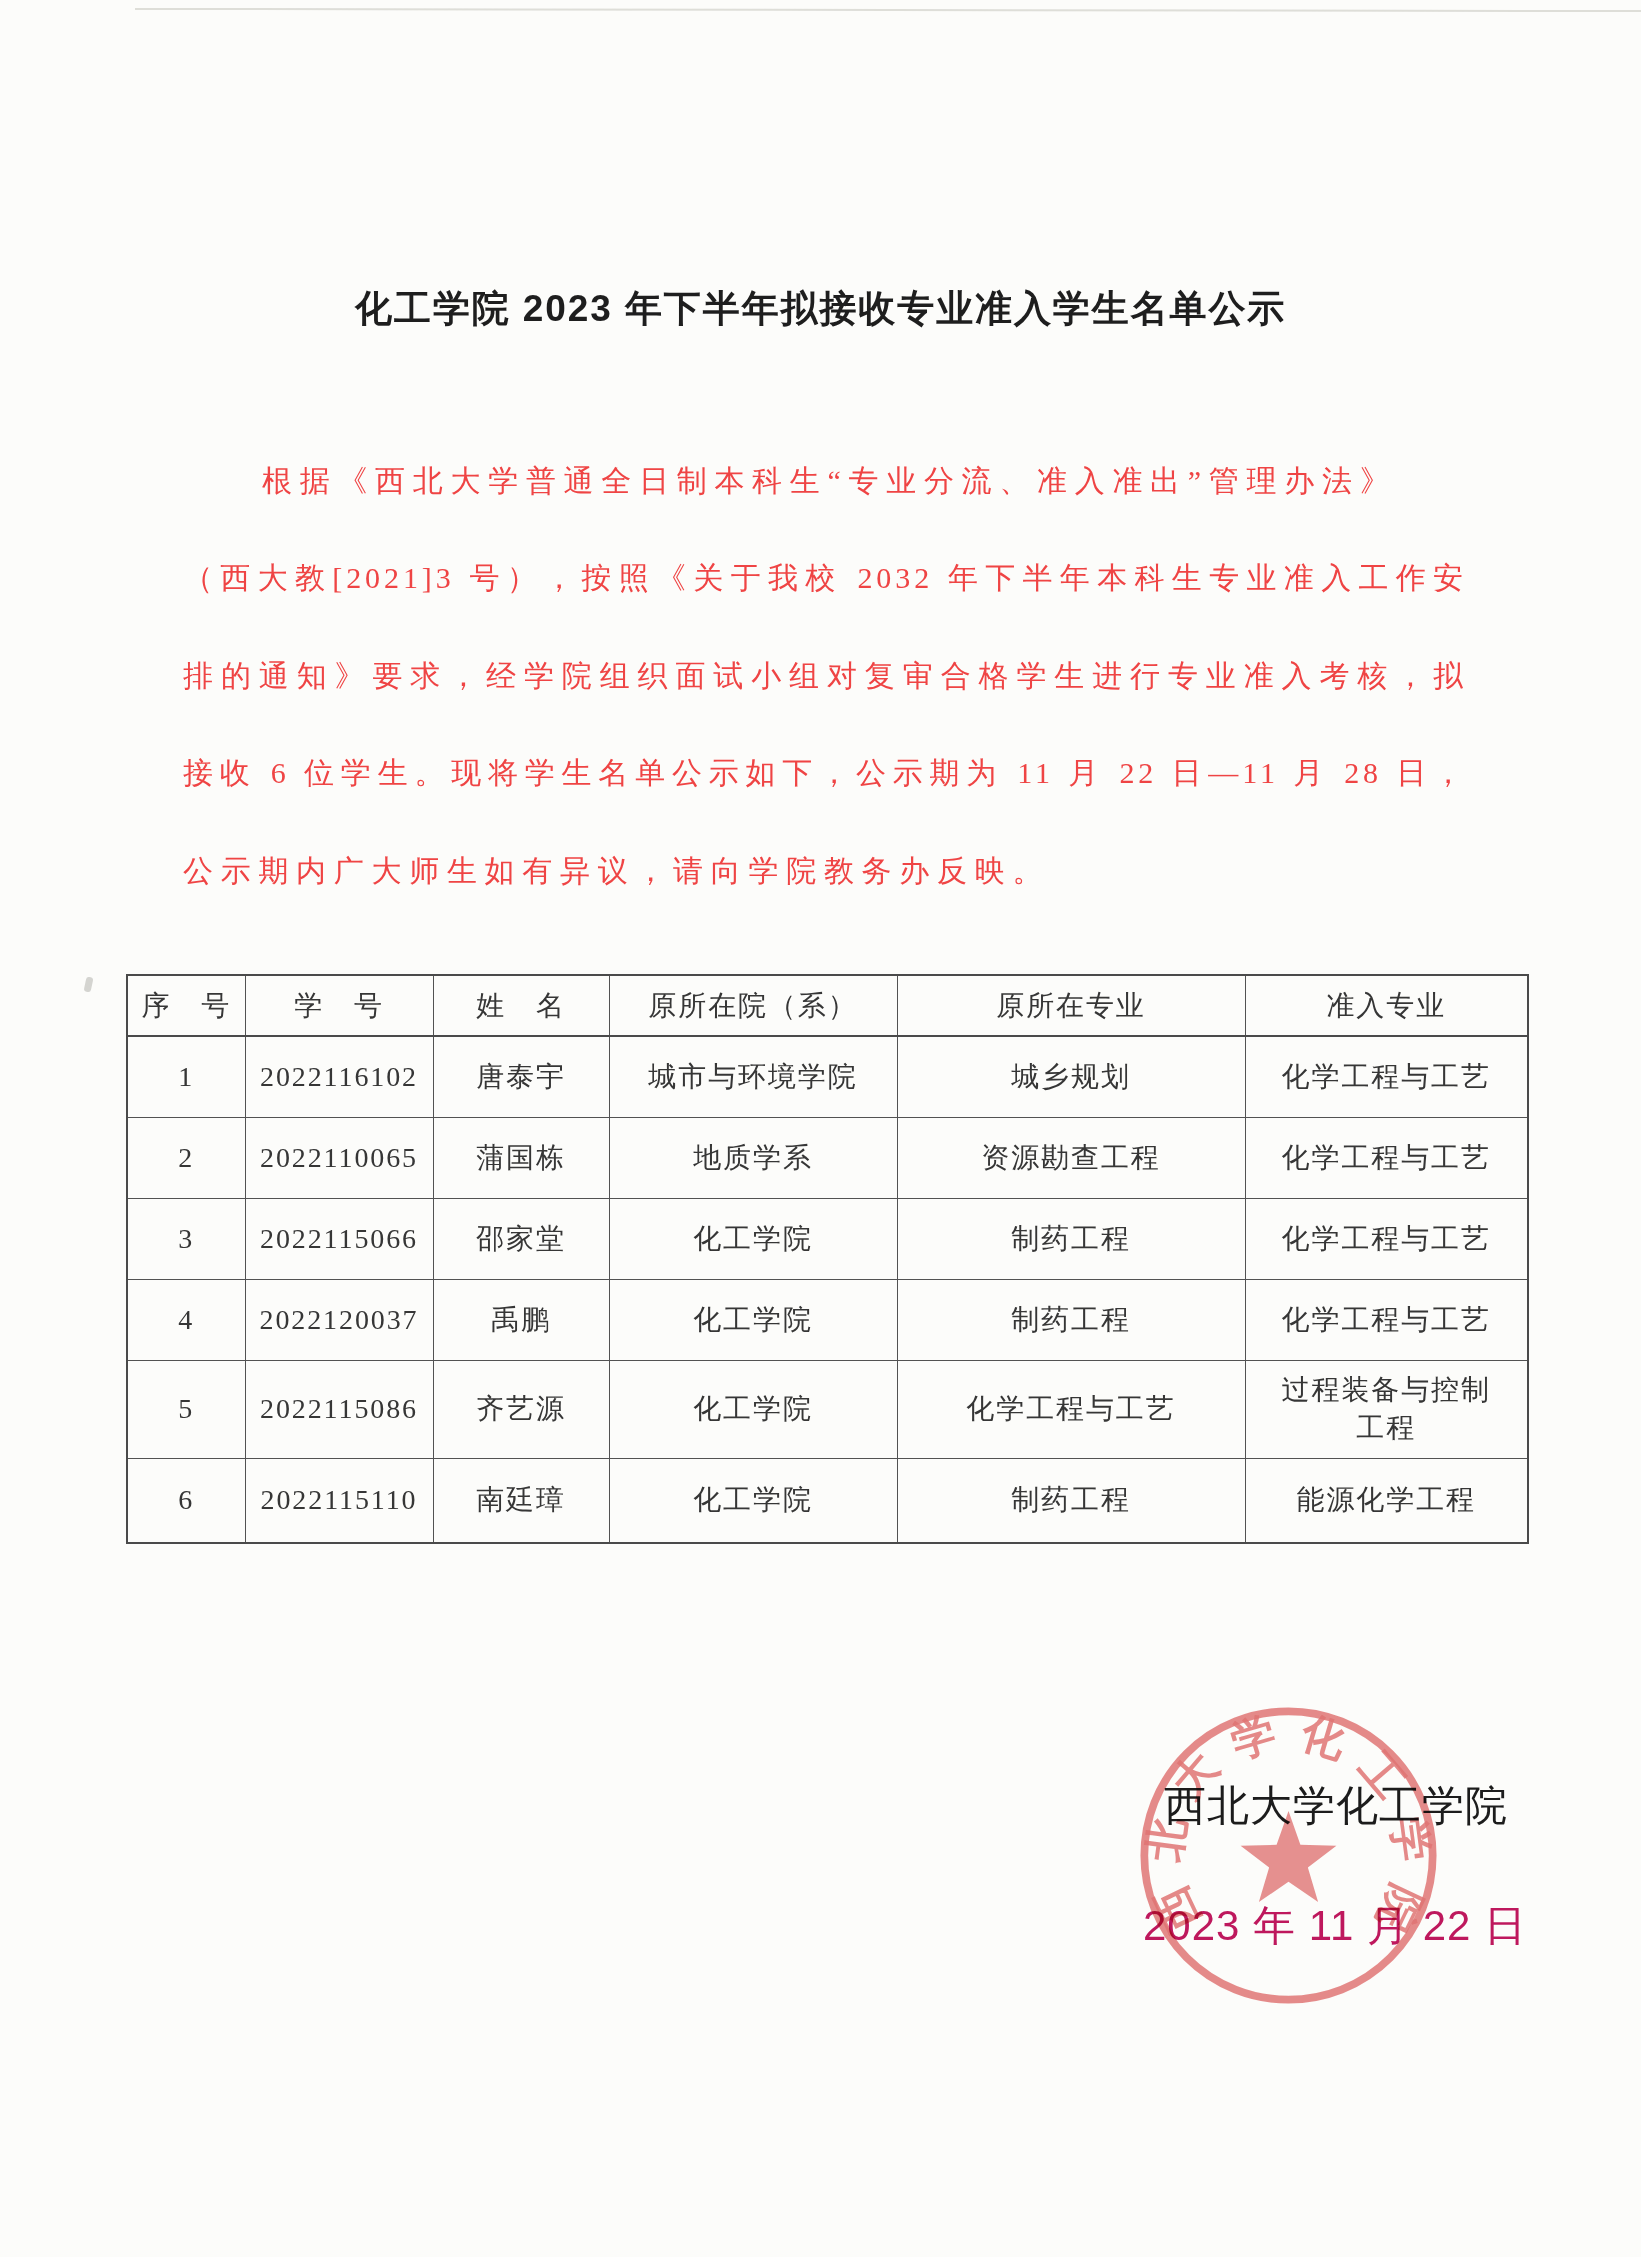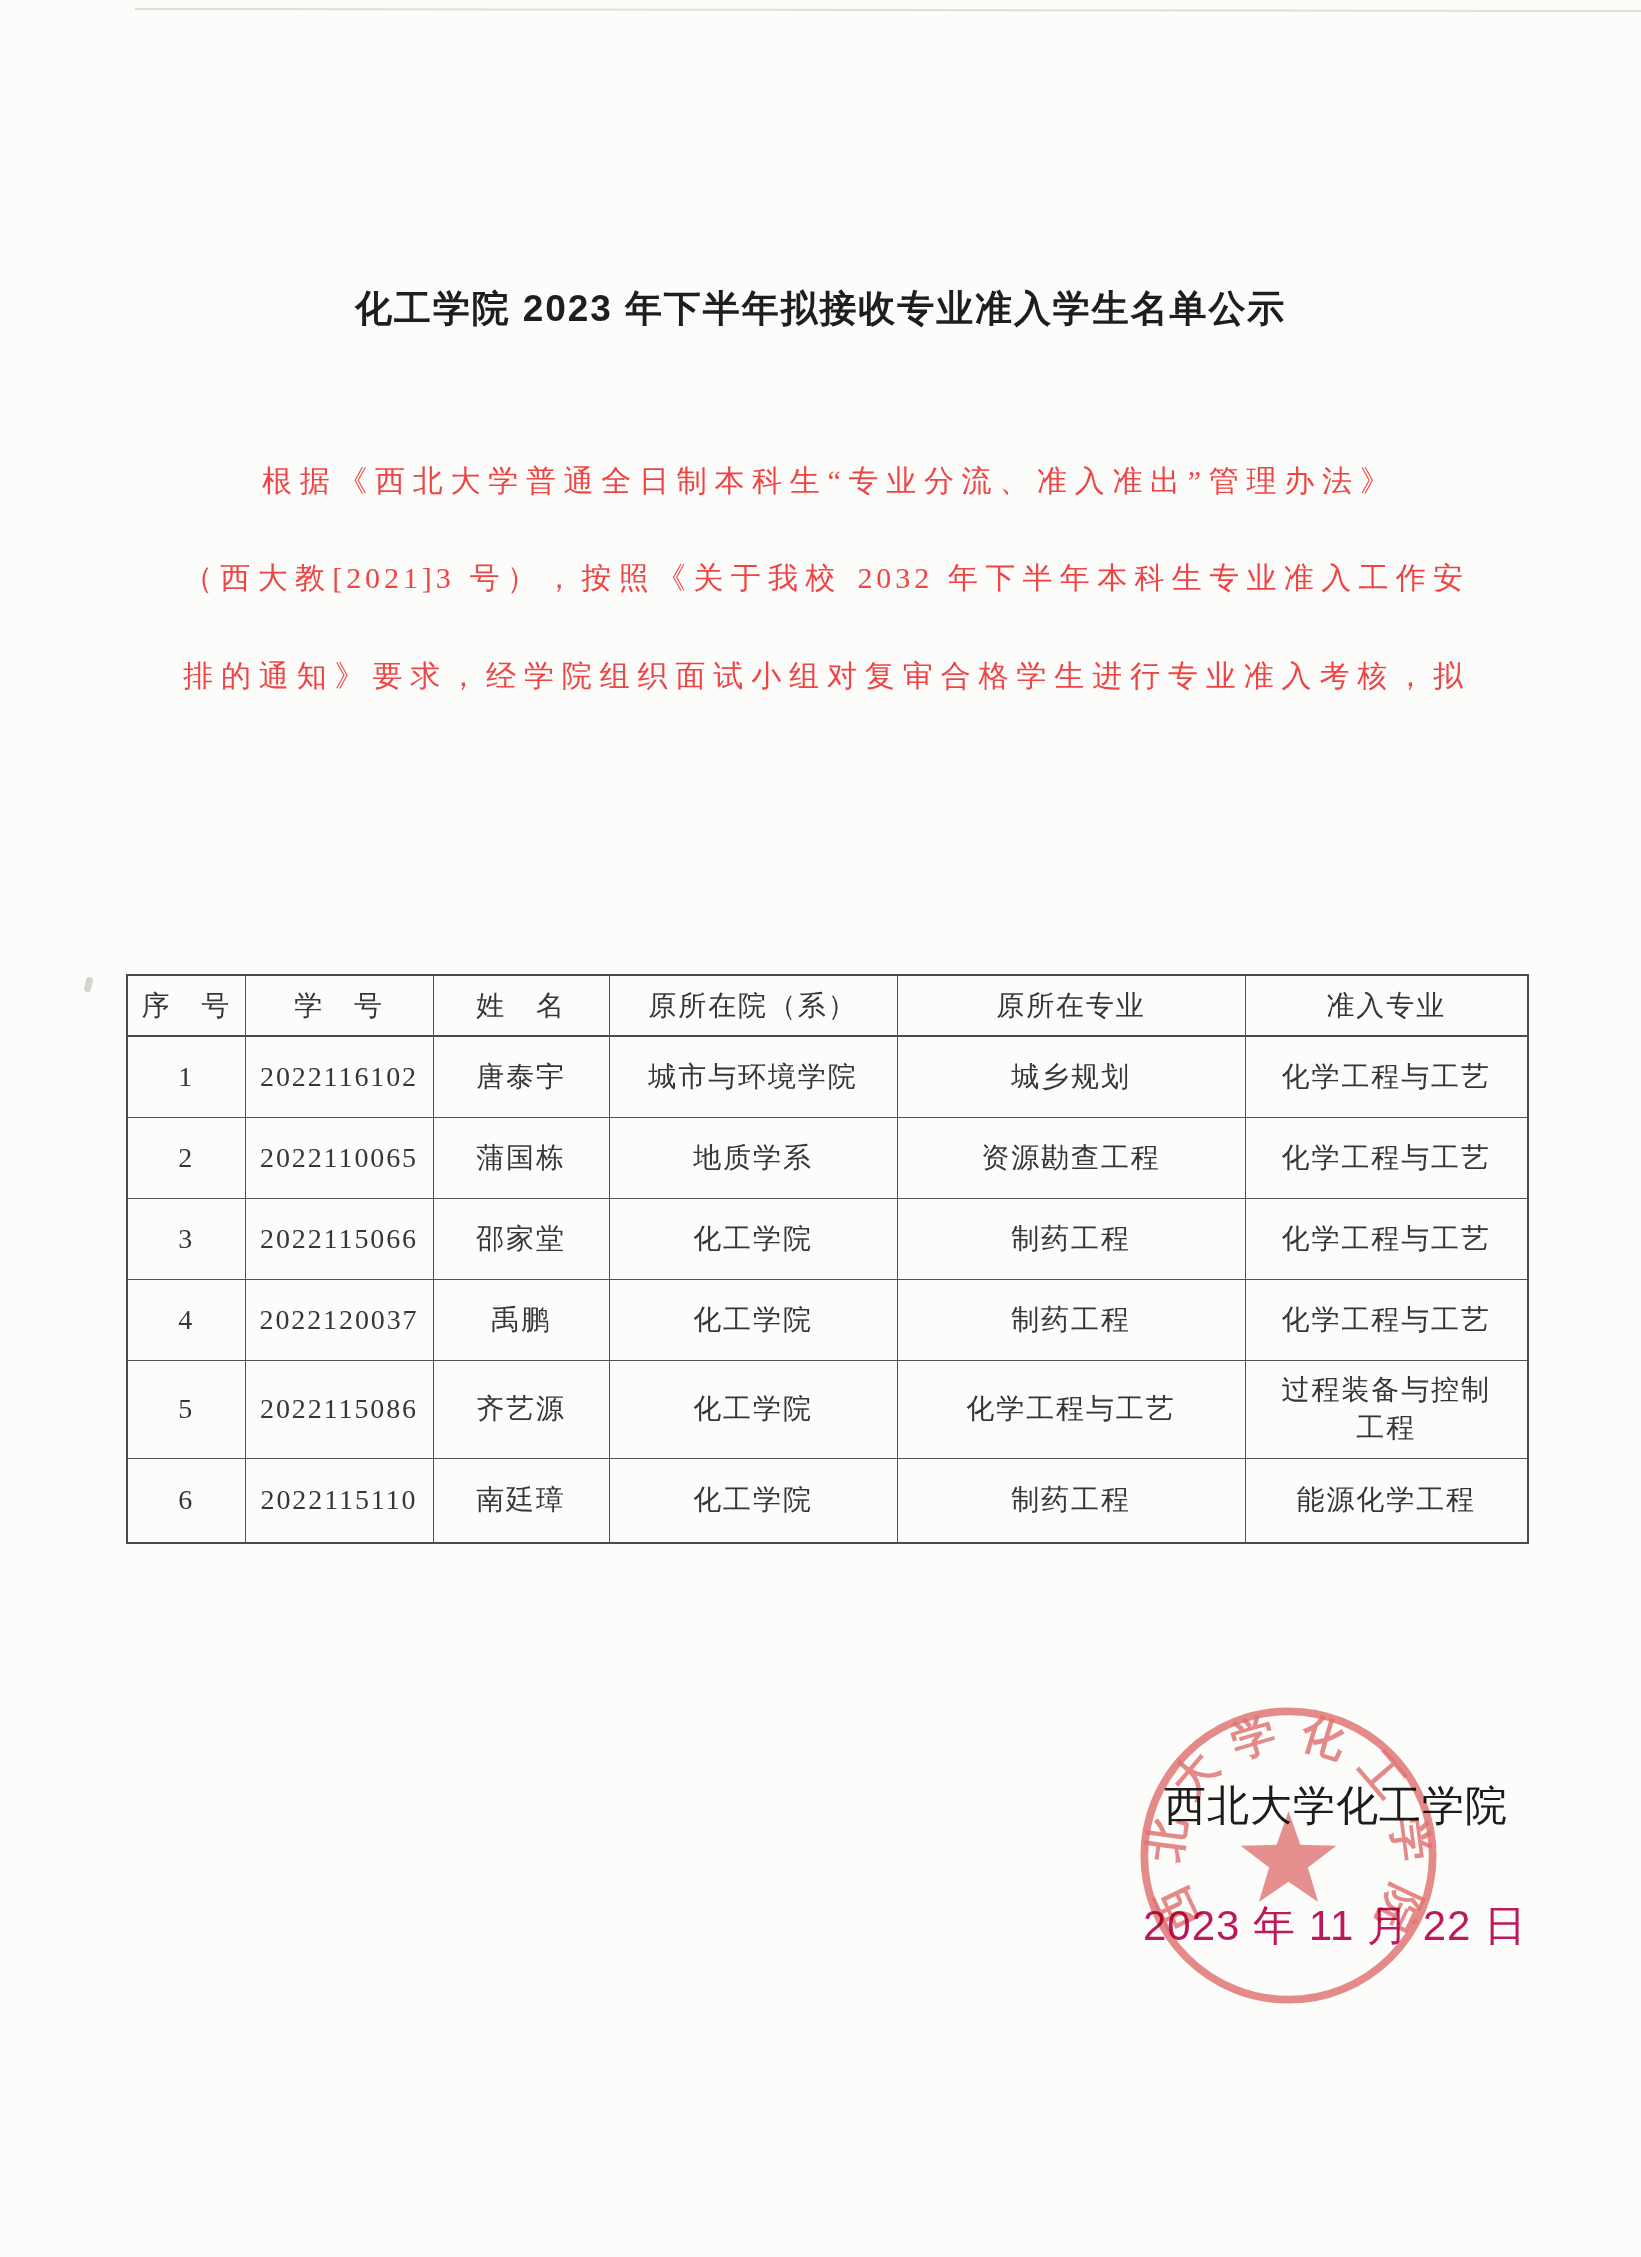--- a/index.html
+++ b/index.html
@@ -77,20 +77,22 @@
 <div class="page">
 
   <div class="scan-edge-top"></div>
   <div class="scan-speck"></div>
 
   <div class="doc-title">化工学院 2023 年下半年拟接收专业准入学生名单公示</div>
 
   <div class="para-line natural indent line-0">根据《西北大学普通全日制本科生“专业分流、准入准出”管理办法》</div>
   <div class="para-line fill line-1">（西大教[2021]3 号），按照《关于我校 2032 年下半年本科生专业准入工作安</div>
   <div class="para-line fill line-2">排的通知》要求，经学院组织面试小组对复审合格学生进行专业准入考核，拟</div>
+  <div class="para-line fill line-3">接收 6 位学生。现将学生名单公示如下，公示期为 11 月 22 日—11 月 28 日，</div>
+  <div class="para-line natural line-4">公示期内广大师生如有异议，请向学院教务办反映。</div>
 
   <table class="students">
     <colgroup>
       <col style="width:118px">
         <col style="width:188px">
         <col style="width:176px">
       <col style="width:288px">
         <col style="width:348px">
         <col style="width:283px">
     </colgroup>

